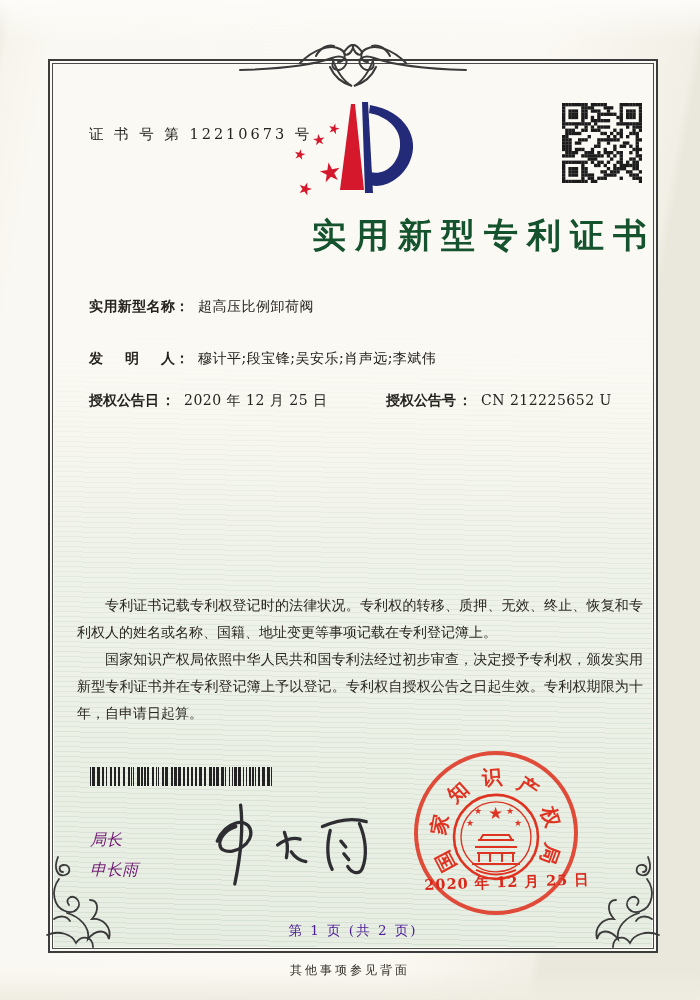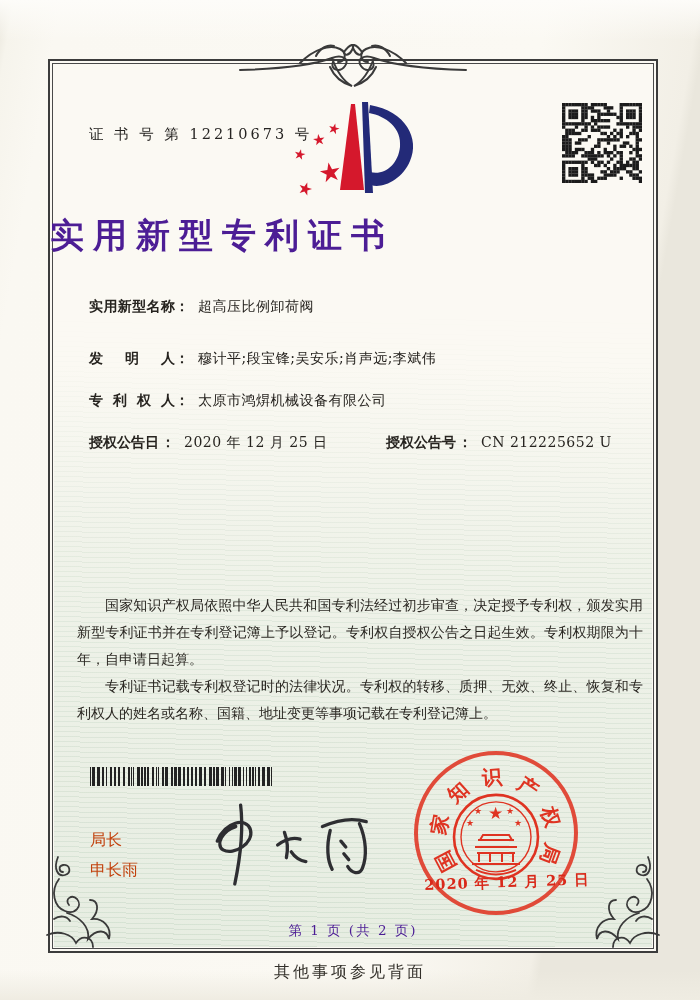--- a/index.html
+++ b/index.html
@@ -24,53 +24,53 @@
   .waves{position:absolute;inset:4px;pointer-events:none;
     background:repeating-linear-gradient(1.2deg,rgba(88,142,104,.12) 0 1px,rgba(0,0,0,0) 1px 5px);
     -webkit-mask-image:linear-gradient(to bottom,rgba(0,0,0,0) 28%,rgba(0,0,0,.7) 58%,#000 100%);
             mask-image:linear-gradient(to bottom,rgba(0,0,0,0) 28%,rgba(0,0,0,.7) 58%,#000 100%);}
   .ornament-top{position:absolute;left:50%;top:-29px;transform:translateX(-50%);}
   .ornament-bl{position:absolute;left:-6px;bottom:-8px;}
   .ornament-br{position:absolute;right:-6px;bottom:-8px;transform:scaleX(-1);}
   .cert-no{position:absolute;left:39px;top:44px;font-size:14.5px;letter-spacing:3px;color:#262422;margin-top:20px;}
   .logo{position:absolute;left:228px;top:36px;width:150px;height:110px;}
   .qr{position:absolute;left:512px;top:42px;width:80px;height:80px;}
-  .title{position:absolute;left:0;top:152px;width:100%;text-align:left;
-    font-size:34px;font-weight:700;letter-spacing:9px;color:#4c1d95;}
+  .title{position:absolute;left:0;top:152px;width:100%;text-align:right;
+    font-size:34px;font-weight:700;letter-spacing:9px;color:#14532d;}
   .fields{position:absolute;left:39px;top:237px;width:540px;font-size:14px;color:#26231f;}
   .frow{height:19px;margin-bottom:23px;white-space:nowrap;}
   .frow.first{margin-bottom:33px;}
   .flabel{display:inline-block;width:86px;text-align:justify;text-align-last:justify;font-weight:600;}
   .colon{font-weight:600;}
   .fvalue{margin-left:9px;letter-spacing:.5px;margin-top:16px;}
   .grant .flabel2{display:inline-block;width:72px;font-weight:700;}
   .grant .pair2{margin-left:54px;}
   .paras{position:absolute;left:27px;top:531px;width:566px;font-size:14px;line-height:27px;
     color:#2a2722;text-align:justify;}
   .paras p{margin:0;text-indent:2em;}
   .barcode{position:absolute;left:40px;top:706px;width:184px;height:19px;}
-  .officer{position:absolute;left:40px;top:764px;font-size:16px;color:#c2410c;line-height:30px;}
+  .officer{position:absolute;left:40px;top:764px;font-size:16px;color:#701a75;line-height:30px;font-style:italic;}
   .signature{position:absolute;left:140px;top:738px;width:185px;height:95px;}
   .seal{position:absolute;left:364px;top:690px;width:156px;height:156px;border-radius:50%;
     border:4.5px solid rgba(223,42,24,.88);opacity:.95;}
   .seal-chars{position:absolute;inset:0;transform:rotate(-4deg);}
   .seal-char{position:absolute;left:50%;top:50%;width:22px;margin-left:-11px;margin-top:-12px;
     text-align:center;font-size:20px;font-weight:700;color:#df2a18;}
   .sc0{transform:rotate(-114deg) translateY(-57px);}
   .sc1{transform:rotate(-76deg)  translateY(-57px);}
   .sc2{transform:rotate(-38deg)  translateY(-57px);}
   .sc3{transform:rotate(0deg)    translateY(-57px);}
   .sc4{transform:rotate(38deg)   translateY(-57px);}
   .sc5{transform:rotate(76deg)   translateY(-57px);}
   .sc6{transform:rotate(114deg)  translateY(-57px);}
   .emblem{position:absolute;left:50%;top:50%;transform:translate(-50%,-46%);}
   .seal-date{position:absolute;left:368px;top:812px;width:178px;text-align:center;
     font-size:14.5px;font-weight:700;color:#d9291a;letter-spacing:1px;transform:rotate(-2deg);}
   .page-num{position:absolute;left:0;top:861px;width:100%;text-align:center;font-size:13.5px;color:#4c1d95;letter-spacing:2px;}
-  .back-note{position:absolute;left:0;top:962px;width:100%;text-align:center;font-size:16px;color:#33302a;letter-spacing:3px;}
+  .back-note{position:absolute;left:0;top:962px;width:100%;text-align:center;font-size:12px;color:#33302a;letter-spacing:3px;}
   svg{display:block;}
 </style>
 </head>
 <body>
 
 <div class="page">
 
   <div class="frame">
     <div class="tint"></div>
     <div class="waves"></div>
@@ -462,36 +462,33 @@
 
     <div class="title">实用新型专利证书</div>
 
     <div class="fields">
       <div class="frow first">
         <span class="flabel">实用新型名称</span><span class="colon">：</span><span class="fvalue">超高压比例卸荷阀</span>
       </div>
       <div class="frow">
         <span class="flabel">发　明　人</span><span class="colon">：</span><span class="fvalue">穆计平;段宝锋;吴安乐;肖声远;李斌伟</span>
       </div>
-      <div class="frow">
-        <span class="flabel">专 利 权 人</span><span class="colon">：</span><span class="fvalue">太原市鸿焺机械设备有限公司</span>
-      </div>
       <div class="frow grant">
         <span>
           <span class="flabel2">授权公告日</span><span class="colon">：</span><span class="fvalue">2020 年 12 月 25 日</span>
         </span>
         <span class="pair2">
           <span class="flabel2">授权公告号</span><span class="colon">：</span><span class="fvalue">CN 212225652 U</span>
         </span>
       </div>
     </div>
 
     <div class="paras">
+      <p>专利证书记载专利权登记时的法律状况。专利权的转移、质押、无效、终止、恢复和专利权人的姓名或名称、国籍、地址变更等事项记载在专利登记簿上。</p>
       <p>国家知识产权局依照中华人民共和国专利法经过初步审查，决定授予专利权，颁发实用新型专利证书并在专利登记簿上予以登记。专利权自授权公告之日起生效。专利权期限为十年，自申请日起算。</p>
-      <p>专利证书记载专利权登记时的法律状况。专利权的转移、质押、无效、终止、恢复和专利权人的姓名或名称、国籍、地址变更等事项记载在专利登记簿上。</p>
     </div>
 
     <svg id="barcode" class="barcode" viewBox="0 0 184 19">
         <rect x="0" y="0" width="1" height="19" fill="#232323"></rect>
         <rect x="2" y="0" width="3" height="19" fill="#232323"></rect>
         <rect x="7" y="0" width="3" height="19" fill="#232323"></rect>
         <rect x="12" y="0" width="2" height="19" fill="#232323"></rect>
         <rect x="16" y="0" width="1" height="19" fill="#232323"></rect>
         <rect x="20" y="0" width="2" height="19" fill="#232323"></rect>
         <rect x="24" y="0" width="2" height="19" fill="#232323"></rect>

